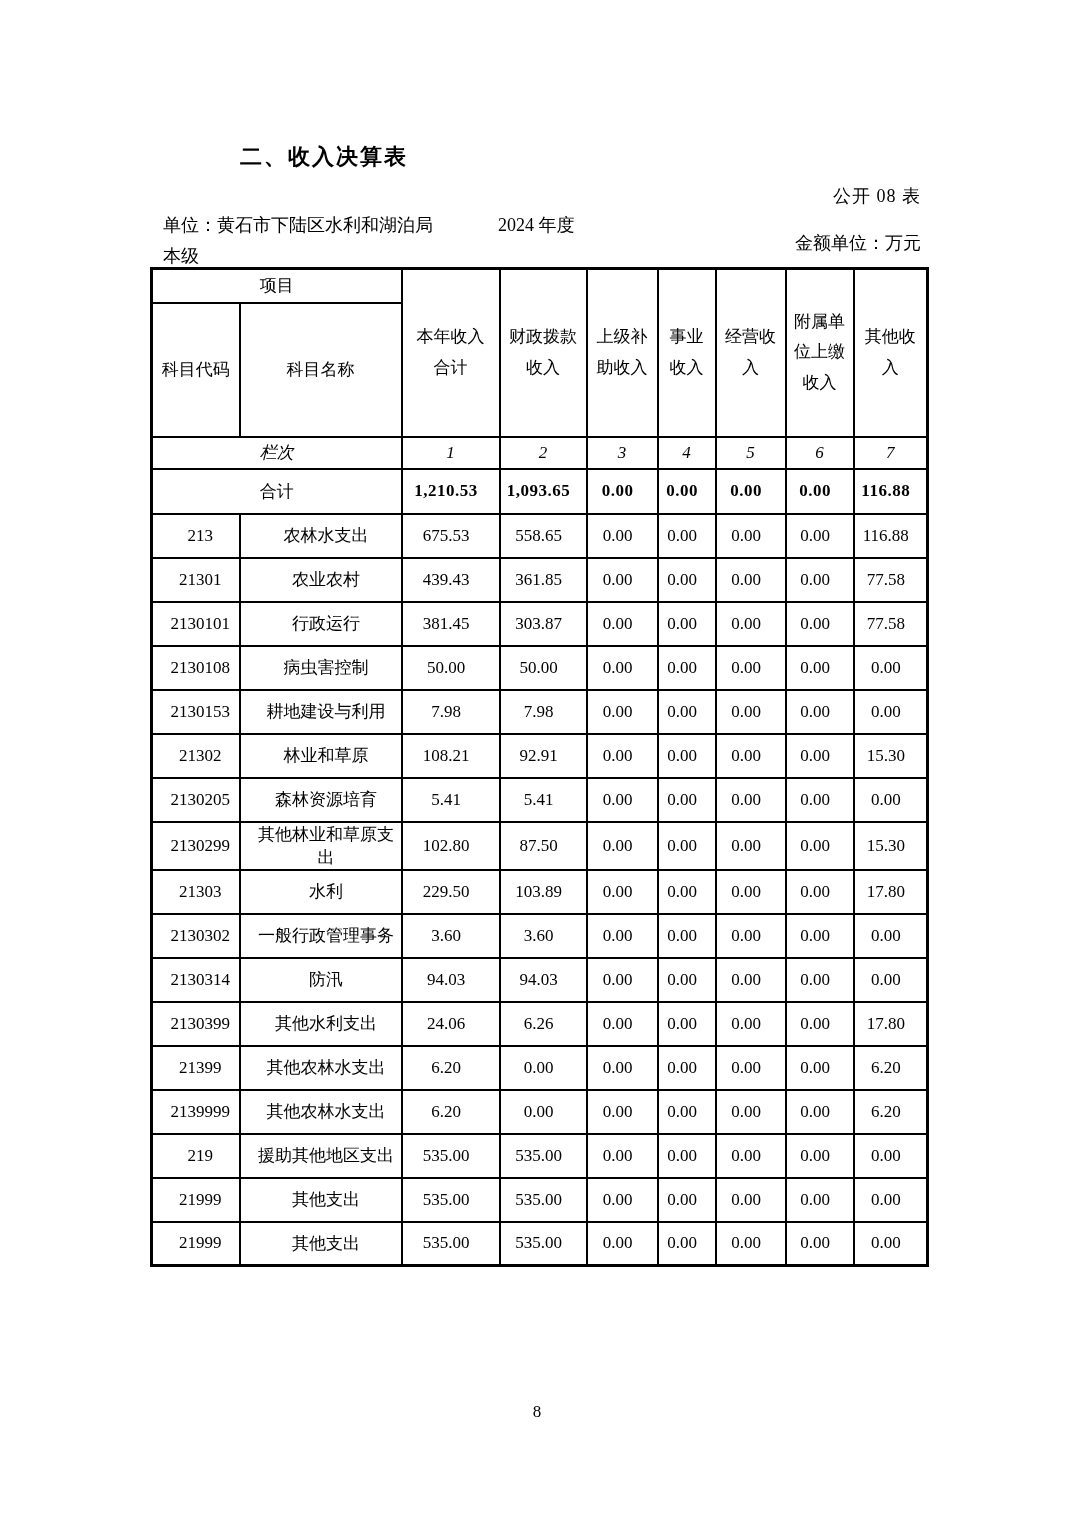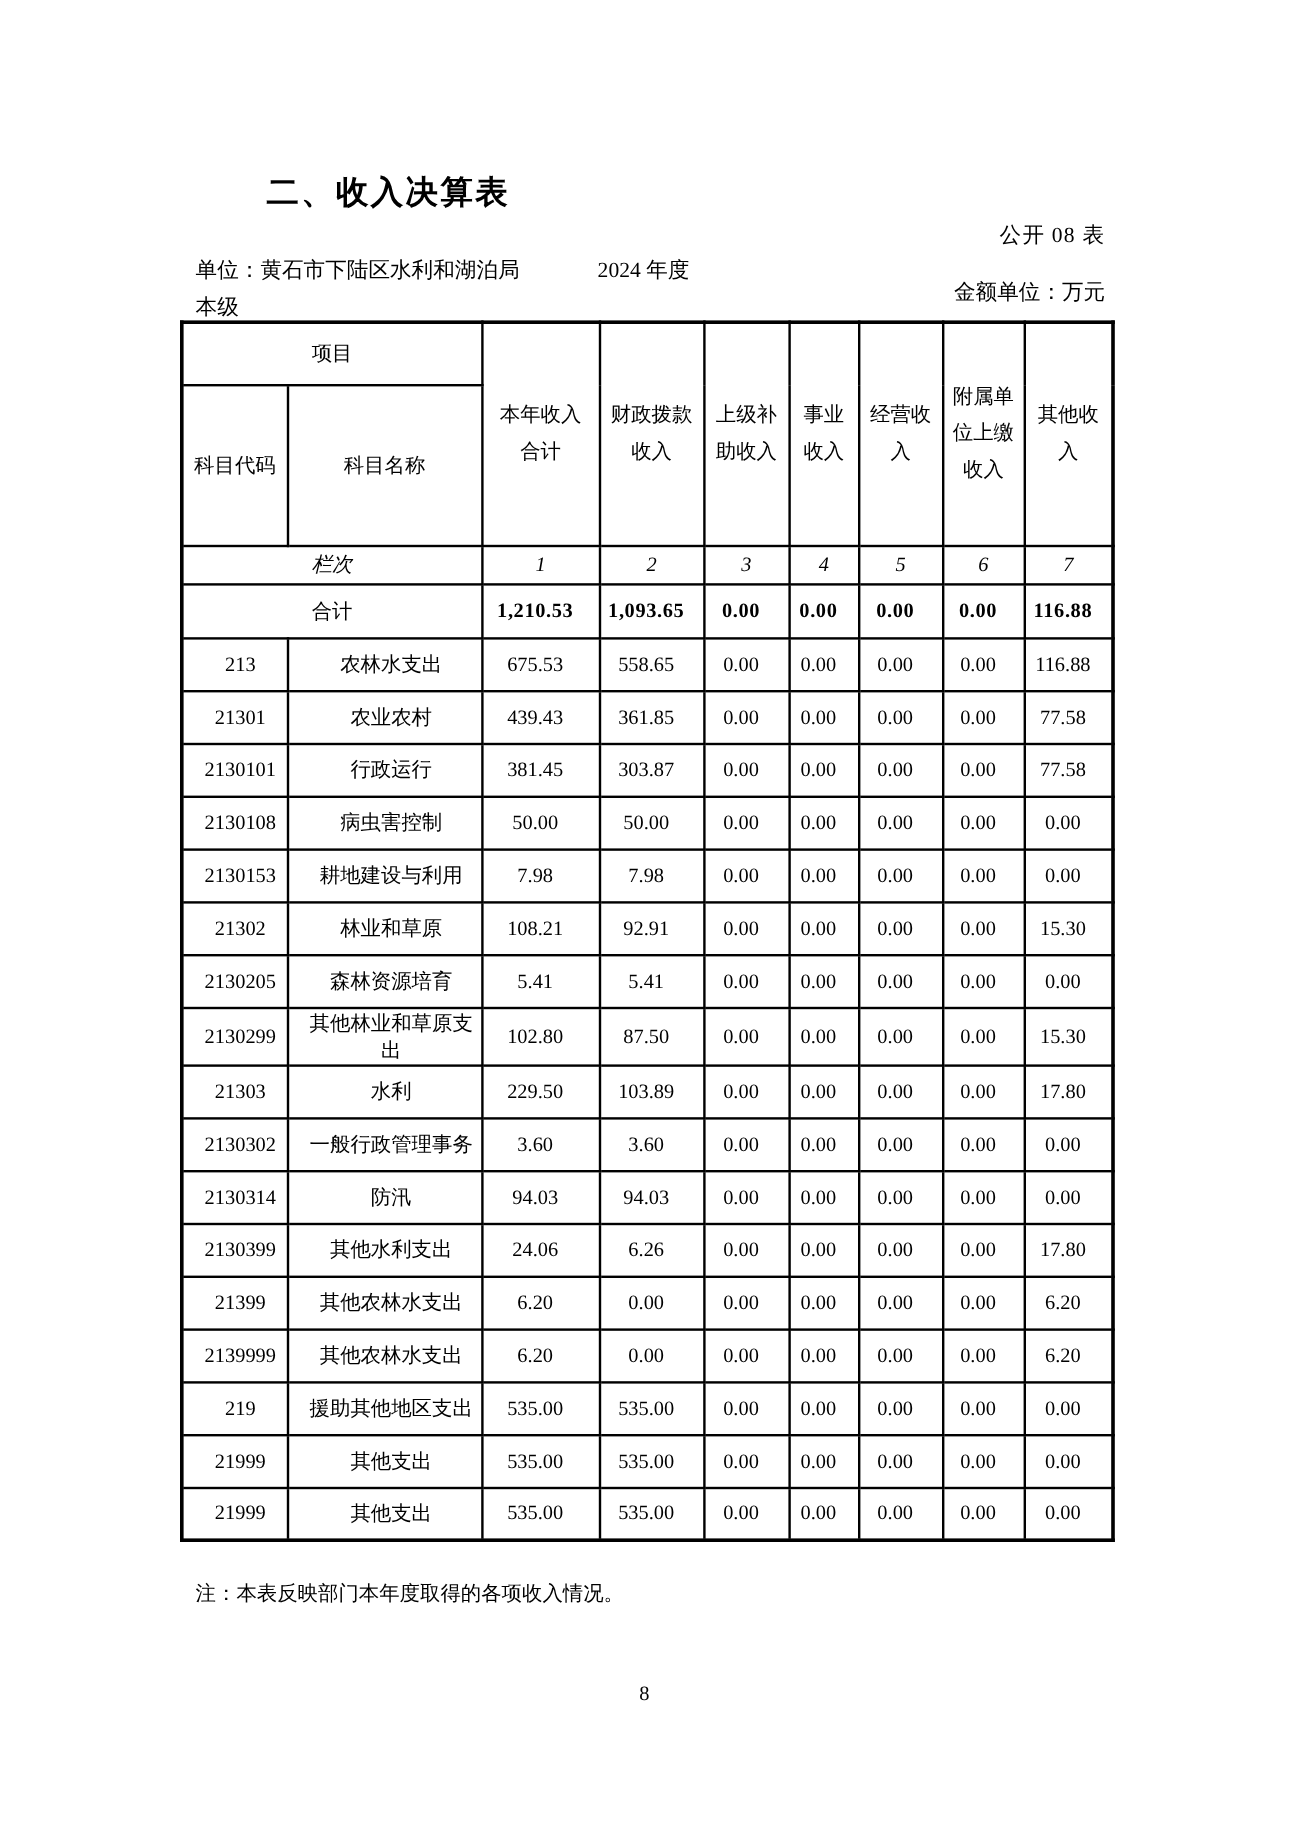--- a/index.html
+++ b/index.html
@@ -6,23 +6,23 @@
   html,body { background:#ffffff; }
   .page {
     position:relative;
     width:1074px; height:1520px;
     background:#ffffff;
     color:#000000;
     font-family:"Liberation Serif","DejaVu Serif",serif;
     overflow:hidden;
   }
   .doc-title {
-    position:absolute; left:222px; top:142px;
+    position:absolute; left:240px; top:142px;
     font-family:"Liberation Sans","DejaVu Sans",sans-serif;
-    font-weight:bold; font-size:27px; letter-spacing:2px;
+    font-weight:bold; font-size:22px; letter-spacing:2px;
   }
   .pub-label {
     position:absolute; top:184px; right:153px;
     font-size:18px; letter-spacing:1px;
   }
   .meta-unit   { position:absolute; left:163px; top:213px; font-size:18px; }
   .meta-year   { position:absolute; left:498px; top:213px; font-size:18px; }
   .meta-amount { position:absolute; right:153px; top:213px; font-size:18px;margin-top:18px; }
   .meta-level  { position:absolute; left:163px; top:244px; font-size:18px; }
 
@@ -33,21 +33,21 @@
     table-layout:fixed;
     border:3px solid #000;
     font-size:17px;
   }
   table.income td {
     border:2px solid #000;
     text-align:center;
     vertical-align:middle;
     overflow:hidden;
   }
-  tr.hrow1 td { height:52px; }
+  tr.hrow1 td { height:34px; }
   tr.hrow2 td { height:134px; }
   tr.lanci-row td { height:32px;font-style:italic; }
   tr.total-row td { height:45px; }
   tr.data-row td { height:44px; }
   td.col-head { white-space:pre-line; line-height:1.8; padding:2px 4px; }
   td.code-cell { text-align:left; padding-left:9px; }
   td.name-cell { text-align:left; padding-left:11px; }
   td.num-cell  { text-align:right; padding-right:9px; }
   tr.total-row td.num-cell { font-weight:bold; letter-spacing:0.5px; }
 
@@ -312,16 +312,15 @@
           <td class="num-cell">535.00</td>
           <td class="num-cell">0.00</td>
           <td class="num-cell">0.00</td>
           <td class="num-cell">0.00</td>
           <td class="num-cell">0.00</td>
           <td class="num-cell">0.00</td>
         </tr>
       </tbody>
   </table>
 
-  <div class="note">注：本表反映部门本年度取得的各项收入情况。</div>
   <div class="page-num">8</div>
 
 </div>
 
 </body></html>

